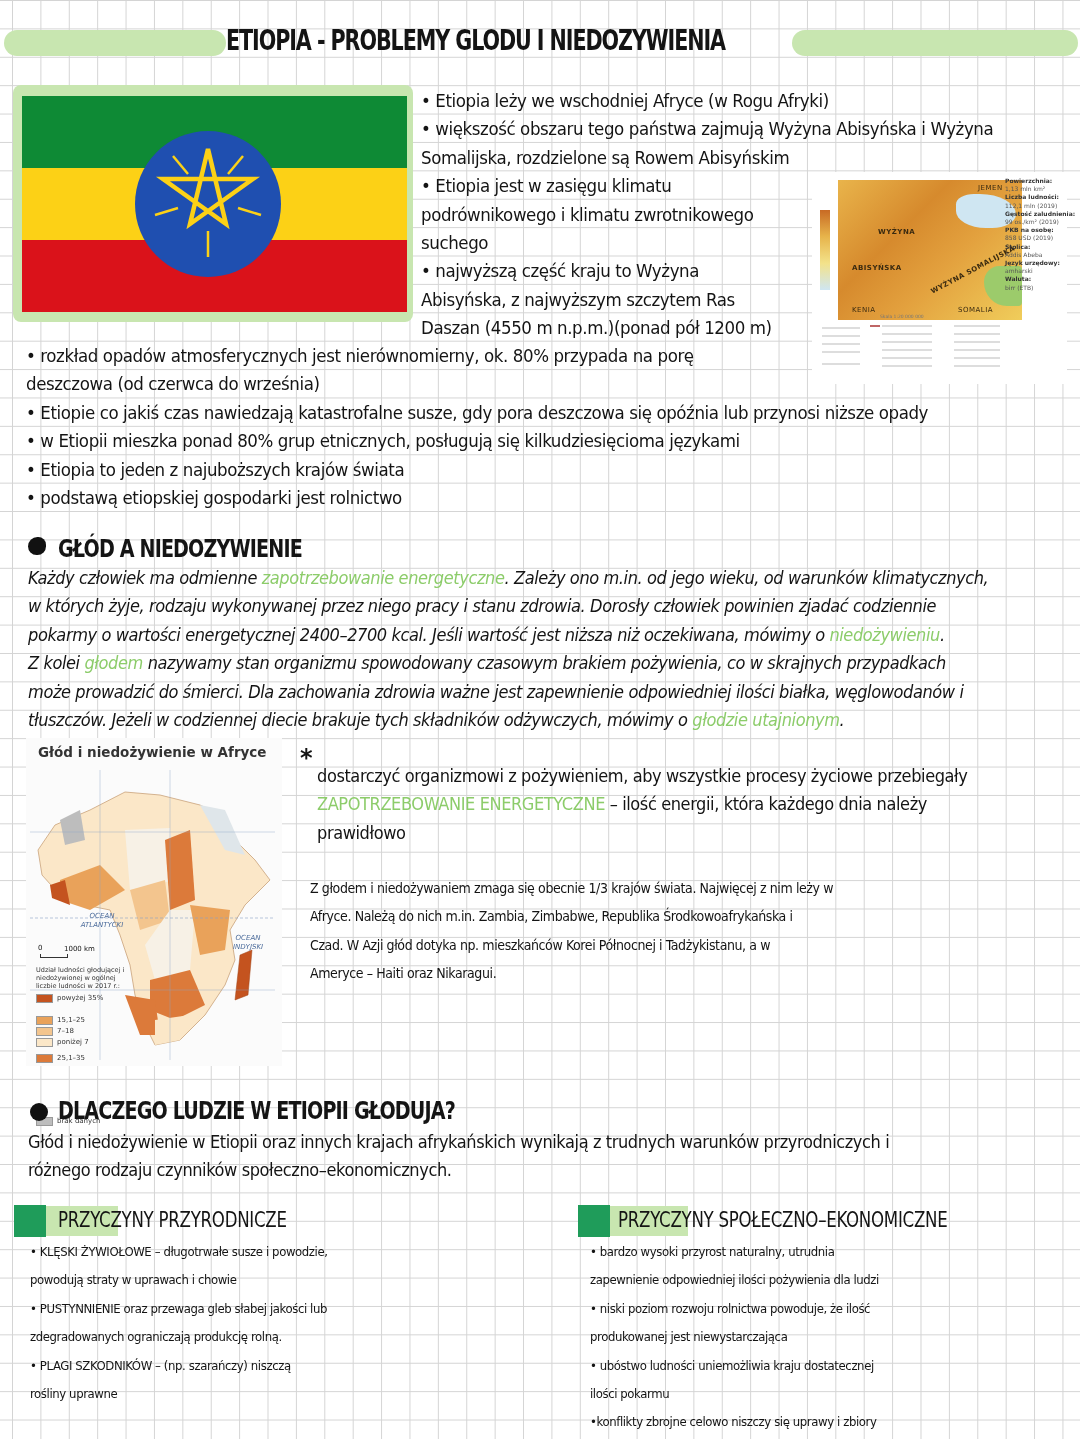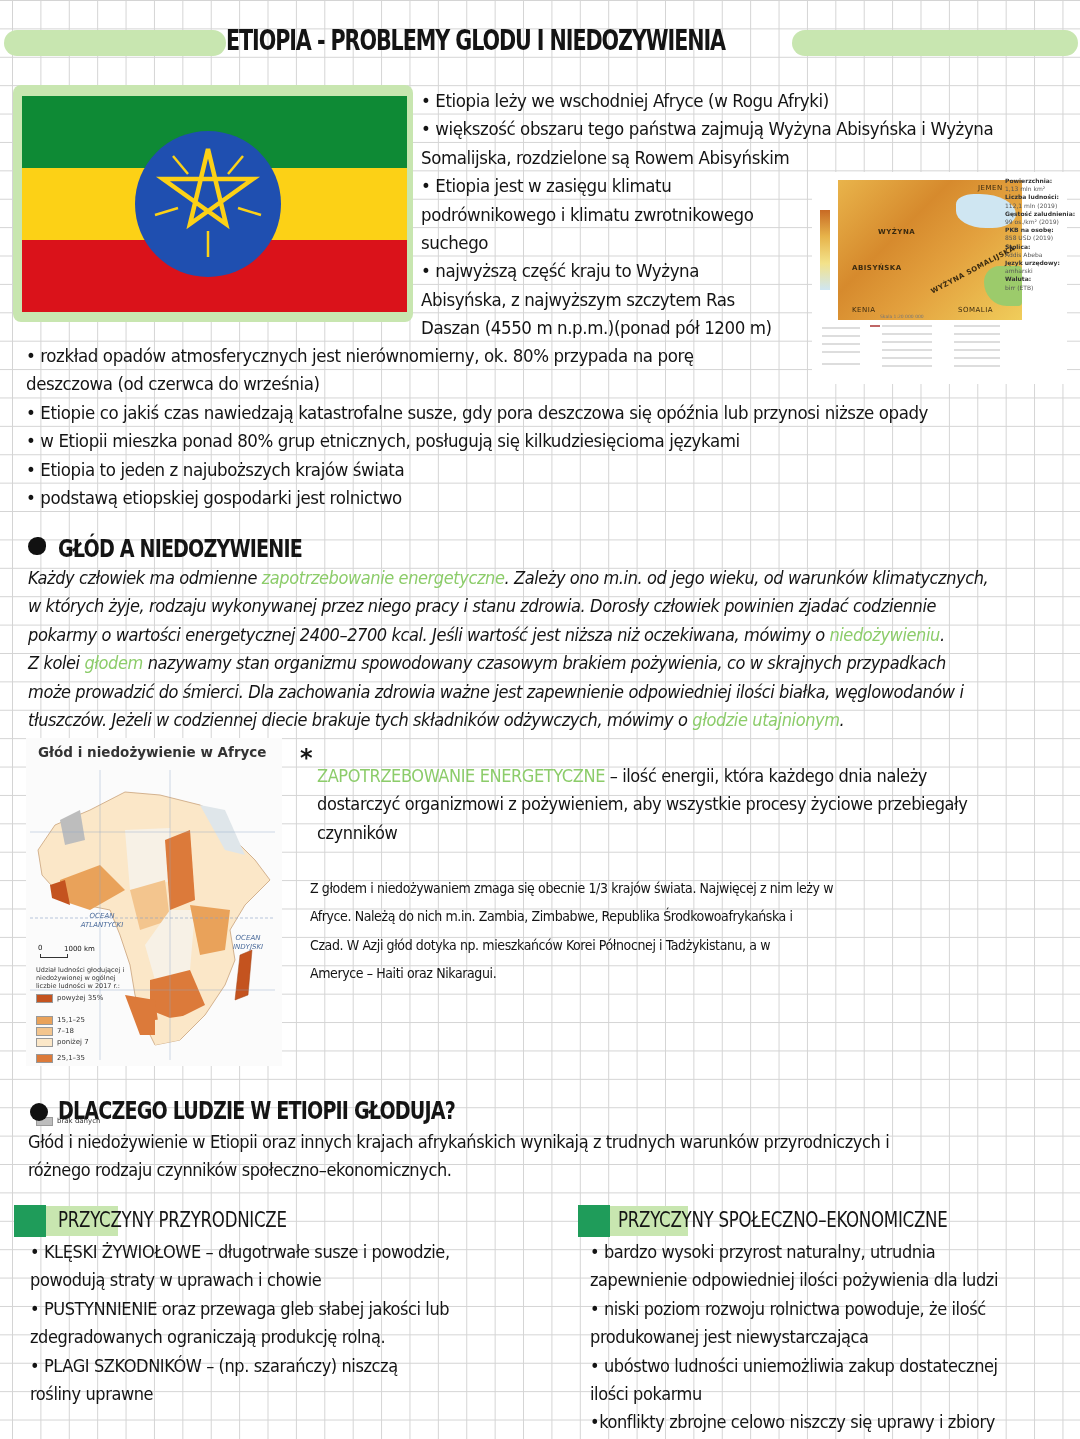--- a/index.html
+++ b/index.html
@@ -35,21 +35,21 @@
   .map-legend { left:820px; top:320px; width:185px; height:60px; font-size:4.5px; color:#888; }
   .africa-box { left:26px; top:738px; width:256px; height:328px; background:#fbfbfb; }
   .africa-title { left:38px; top:744px; font-size:13.5px; font-weight:bold; color:#333; white-space:nowrap; }
   .legend-row { position:absolute; left:36px; font-size:7px; color:#333; white-space:nowrap; display:flex; align-items:flex-start; gap:4px; }
   .legend-sw { width:15px; height:7px; display:inline-block; border:1px solid #999; }
   .bullet-dot { display:inline-block; width:18px; height:18px; border-radius:50%; background:#111; vertical-align:middle; margin-right:6px; }
   .section-h { font-size:25px; font-weight:bold; white-space:nowrap; letter-spacing:-1px; transform:scaleX(0.85); transform-origin:left top; }
   .cause-sq { width:32px; height:32px; background:#1f9c5a; }
   .cause-hl { height:30px; background:#c8e6b0; }
   .cause-h { font-size:21px; white-space:nowrap; letter-spacing:-0.3px; transform:scaleX(0.88); transform-origin:left top; }
-  .cause-txt { font-size:18px; line-height:28.4px; white-space:nowrap; }
+  .cause-txt { font-size:13px; line-height:28.4px; white-space:nowrap; }
 </style>
 </head>
 <body>
 
 <div class="abs title-bar-left"></div>
 <div class="abs title-bar-right"></div>
 <div class="abs title hand">ETIOPIA - PROBLEMY GLODU I NIEDOZYWIENIA</div>
 
 <div class="abs flag-frame"></div>
 <div class="abs flag">
@@ -211,23 +211,23 @@
     <span class="legend-sw" style="background:#fbe7c8"></span>
     <span>poniżej 7</span>
   </div>
 <div class="legend-row" style="top:1110px;margin-top:7px;">
     <span class="legend-sw" style="background:#bdbdbd"></span>
     <span>brak danych</span>
   </div>
 
 <div class="abs" style="left:300px; top:744px; font-size:24px; font-weight:bold;">*</div>
 <div class="abs txt hand" style="left:317px; top:762px; font-size:18px;">
+  <div>dostarczyć organizmowi z pożywieniem, aby wszystkie procesy życiowe przebiegały</div>
   <div><span class="green-term">ZAPOTRZEBOWANIE ENERGETYCZNE</span><span> – ilość energii, która każdego dnia należy</span></div>
-  <div>dostarczyć organizmowi z pożywieniem, aby wszystkie procesy życiowe przebiegały</div>
-  <div>czynników</div>
+  <div>prawidłowo</div>
 </div>
 
 <div class="abs txt hand" style="left:310px; top:874px; font-size:14px;">
   <div>Z głodem i niedożywaniem zmaga się obecnie 1/3 krajów świata. Najwięcej z nim leży w</div>
   <div>Afryce. Należą do nich m.in. Zambia, Zimbabwe, Republika Środkowoafrykańska i</div>
   <div>Czad. W Azji głód dotyka np. mieszkańców Korei Północnej i Tadżykistanu, a w</div>
   <div>Ameryce – Haiti oraz Nikaragui.</div>
 </div>
 
 <div class="abs" style="left:30px; top:1101px;">
@@ -252,16 +252,16 @@
 </div>
 
 <div class="abs cause-hl" style="left:610px; top:1206px; width:78px;"></div>
 <div class="abs cause-sq" style="left:578px; top:1205px;"></div>
 <div class="abs cause-h hand" style="left:618px; top:1208px;">PRZYCZYNY SPOŁECZNO–EKONOMICZNE</div>
 <div class="abs cause-txt hand" style="left:590px; top:1238px;">
   <div>• bardzo wysoki przyrost naturalny, utrudnia</div>
   <div>zapewnienie odpowiedniej ilości pożywienia dla ludzi</div>
   <div>• niski poziom rozwoju rolnictwa powoduje, że ilość</div>
   <div>produkowanej jest niewystarczająca</div>
-  <div>• ubóstwo ludności uniemożliwia zakup dostatecznej</div>
+  <div>• ubóstwo ludności uniemożliwia kraju dostatecznej</div>
   <div>ilości pokarmu</div>
   <div>•konflikty zbrojne celowo niszczy się uprawy i zbiory</div>
 </div>
 
 </body></html>

